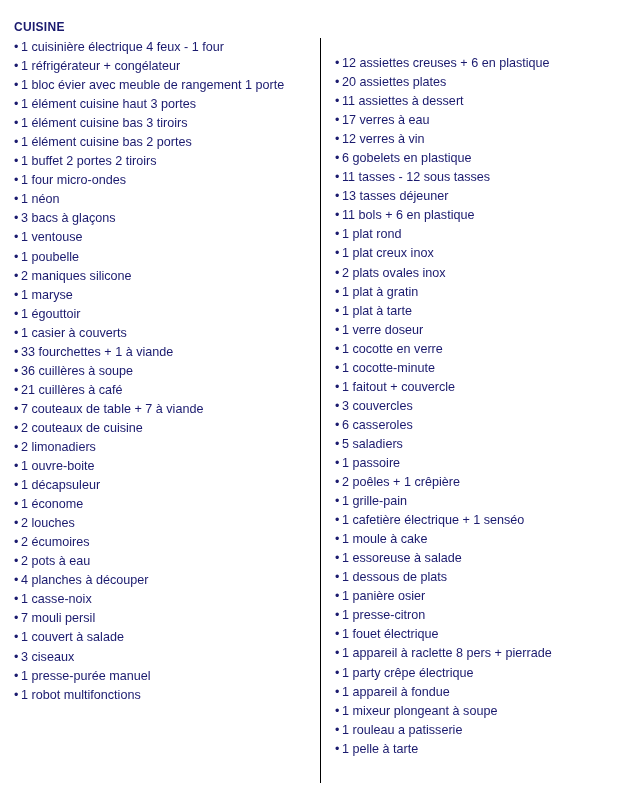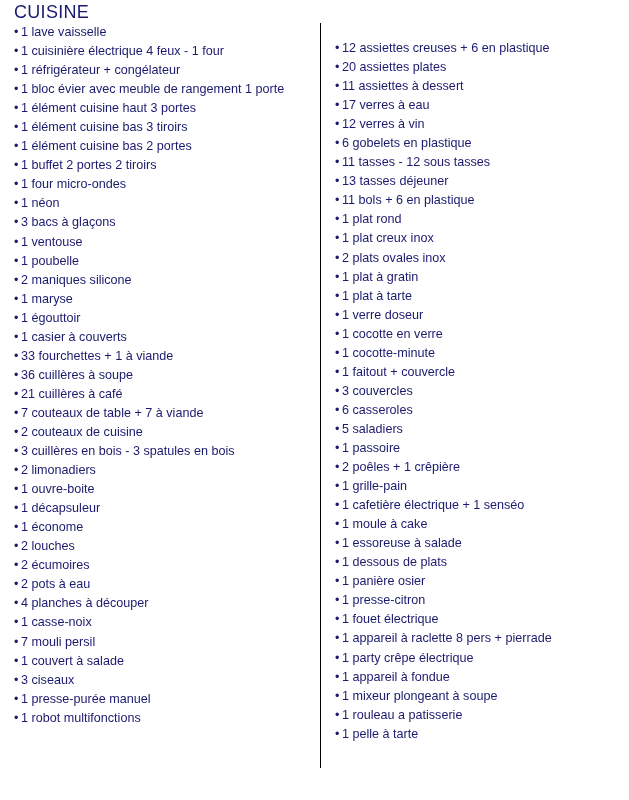--- a/index.html
+++ b/index.html
@@ -15,25 +15,25 @@
     overflow: hidden;
   }
   .page {
     position: relative;
     width: 629px;
     height: 800px;
     box-sizing: border-box;
     padding: 4px 8px 0 14px;
   }
   .title {
-    font-size: 18px;
-    font-weight: normal;
+    font-size: 12px;
+    font-weight: bold;
     color: #1a1a6e;
     letter-spacing: 0.3px;
-    margin: 0 0 3px 0;
+    margin: 15px 0 3px 0;
     line-height: 16px;
   }
   .columns {
     display: flex;
     align-items: flex-start;
   }
   .col {
     box-sizing: border-box;
   }
   .col-left {
@@ -75,21 +75,20 @@
   }
 </style>
 </head>
 <body>
 
 <div class="page">
   <div class="title">CUISINE</div>
   <div class="columns">
     <div class="col col-left">
       <ul id="left-list">
-          <li><span class="bullet">•</span><span>1 lave vaisselle</span></li>
           <li><span class="bullet">•</span><span>1 cuisinière électrique 4 feux  - 1 four</span></li>
           <li><span class="bullet">•</span><span>1 réfrigérateur + congélateur</span></li>
           <li><span class="bullet">•</span><span>1 bloc évier avec meuble de rangement 1 porte</span></li>
           <li><span class="bullet">•</span><span>1 élément cuisine haut 3 portes</span></li>
           <li><span class="bullet">•</span><span>1 élément cuisine bas 3 tiroirs</span></li>
           <li><span class="bullet">•</span><span>1 élément cuisine bas 2 portes</span></li>
           <li><span class="bullet">•</span><span>1 buffet 2 portes 2 tiroirs</span></li>
           <li><span class="bullet">•</span><span>1 four micro-ondes</span></li>
           <li><span class="bullet">•</span><span>1 néon</span></li>
           <li><span class="bullet">•</span><span>3 bacs à glaçons</span></li>
@@ -97,21 +96,20 @@
           <li><span class="bullet">•</span><span>1 poubelle</span></li>
           <li><span class="bullet">•</span><span>2 maniques silicone</span></li>
           <li><span class="bullet">•</span><span>1 maryse</span></li>
           <li><span class="bullet">•</span><span>1 égouttoir</span></li>
           <li><span class="bullet">•</span><span>1 casier à couverts</span></li>
           <li><span class="bullet">•</span><span>33 fourchettes + 1 à viande</span></li>
           <li><span class="bullet">•</span><span>36 cuillères à soupe</span></li>
           <li><span class="bullet">•</span><span>21 cuillères à café</span></li>
           <li><span class="bullet">•</span><span>7 couteaux de table + 7 à viande</span></li>
           <li><span class="bullet">•</span><span>2 couteaux de cuisine</span></li>
-          <li><span class="bullet">•</span><span>3 cuillères en bois  - 3 spatules en bois</span></li>
           <li><span class="bullet">•</span><span>2 limonadiers</span></li>
           <li><span class="bullet">•</span><span>1 ouvre-boite</span></li>
           <li><span class="bullet">•</span><span>1 décapsuleur</span></li>
           <li><span class="bullet">•</span><span>1 économe</span></li>
           <li><span class="bullet">•</span><span>2 louches</span></li>
           <li><span class="bullet">•</span><span>2 écumoires</span></li>
           <li><span class="bullet">•</span><span>2 pots à eau</span></li>
           <li><span class="bullet">•</span><span>4 planches à découper</span></li>
           <li><span class="bullet">•</span><span>1 casse-noix</span></li>
           <li><span class="bullet">•</span><span>7 mouli persil</span></li>

